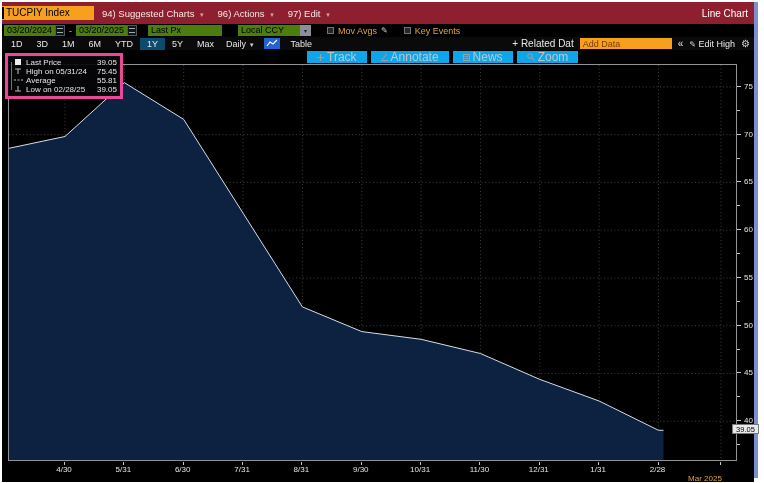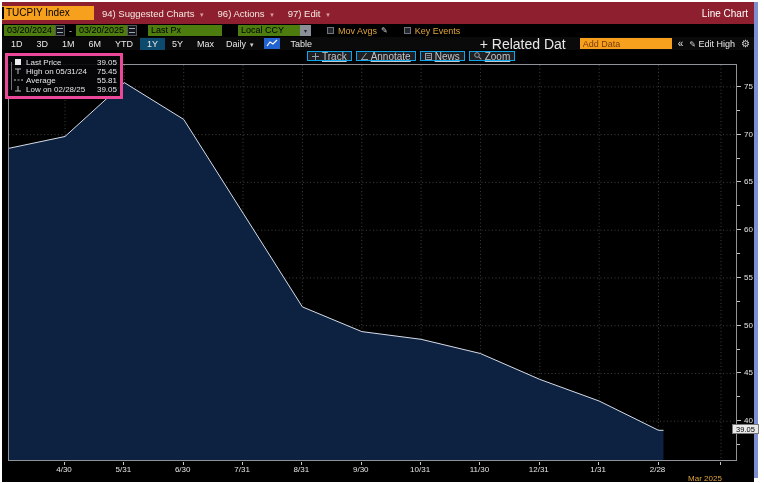--- a/index.html
+++ b/index.html
@@ -41,37 +41,37 @@
 
   
   .row3 { height:13px; background:#0a0a0a; display:flex; align-items:center; padding-left:2px; }
   .tab { color:#e8e8e8; font-size:9px; padding:1px 7px; cursor:default; white-space:nowrap; }
   .tab.sel { background:#0c4a6e; }
   .period { color:#e8e8e8; font-size:9px; padding:1px 5px; }
   .period .arr { font-size:6px; color:#cfcfcf; }
   .charttype { background:#2362d1; width:16px; height:11px; display:flex; align-items:center;
                justify-content:center; margin:0 4px; }
   .rright { margin-left:auto; display:flex; align-items:center; gap:6px; padding-right:4px; }
-  .related { color:#e8e8e8; font-size:14px; white-space:nowrap; }
+  .related { color:#e8e8e8; font-size:10px; white-space:nowrap; }
   .adddata { width:92px; height:11px; background:#f7a01e; border:none; font-size:9px;
-             padding:0 3px; color:#5a2d05; font-family:"Liberation Sans",sans-serif;margin-left:8px; }
+             padding:0 3px; color:#5a2d05; font-family:"Liberation Sans",sans-serif; }
   .adddata::placeholder { color:#7a3d08; opacity:1; }
   .chev { color:#e8e8e8; font-size:10px; }
   .editchart { color:#e8e8e8; font-size:9px; white-space:nowrap; }
   .gear { color:#d8d8d8; font-size:10px; }
 
   
   .chartwrap { position:relative; height:432px; background:#000; }
   .plot { position:absolute; left:6px; top:14px; width:729px; height:397px;
           border:1px solid #8f9398; }
   .plot svg { display:block; }
 
   .ctoolbar { position:absolute; left:305px; top:1px; display:flex; gap:4px; z-index:4; }
-  .cbtn { display:flex; align-items:center; gap:3px; background:#1d1f22; border:1px solid #0ea5e9;
-          color:#c2c6cc; font-size:10px; padding:0 4px; height:10px; white-space:nowrap;text-decoration:underline; }
+  .cbtn { display:flex; align-items:center; gap:3px; background:#1d1f22; border:6px solid #0ea5e9;
+          color:#c2c6cc; font-size:12px; padding:0 4px; height:10px; white-space:nowrap; }
 
   .legend { position:absolute; left:3px; top:3px; width:118px; background:rgba(5,5,8,0.92);
             border:3px solid #ec4899; z-index:5; padding:2px 3px 2px 4px; }
   .lrow { display:flex; align-items:center; height:9px; font-size:8px; color:#e3e5e8; }
   .lmark { width:14px; flex:0 0 14px; }
   .llab { flex:1; white-space:nowrap; overflow:hidden; }
   .lval { text-align:right; white-space:nowrap; }
   .ltree { position:absolute; left:3px; top:6px; bottom:6px; width:1px; background:#6d7075; }
 
   .yaxis { position:absolute; left:735px; top:14px; width:22px; height:398px; }

